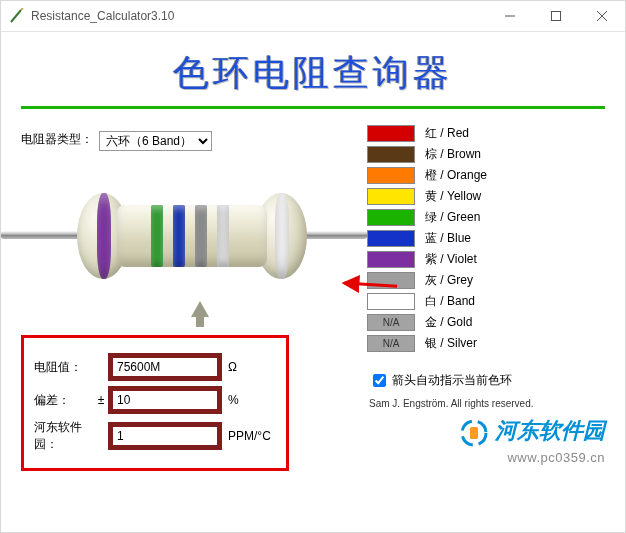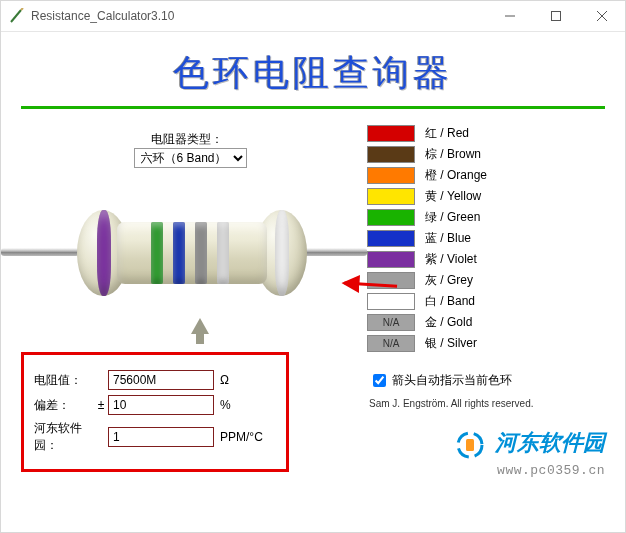--- a/index.html
+++ b/index.html
@@ -11,21 +11,21 @@
   .title{flex:1;font-size:12px;color:#555;}
   .winbtn{width:46px;height:30px;display:flex;align-items:center;justify-content:center;color:#555;}
   
   .client{position:absolute;left:0;right:0;top:30px;bottom:0;overflow-y:scroll;overflow-x:hidden;}
   .inner{padding:14px 18px 10px 18px;position:relative;}
   .bigtitle{font-family:"STKaiti","KaiTi","楷体","Microsoft YaHei",serif;font-size:36px;text-align:center;letter-spacing:4px;color:#1d4ed8;text-shadow:1px 1px 0 #bbb, -1px 0 #888;margin:4px 0 8px;}
   .hr{height:3px;background:#19b300;margin:0 2px 14px 2px;}
   .cols{display:flex;}
   .left{flex:0 0 340px;position:relative;}
   .right{flex:1;padding-left:8px;}
-  .row-type{display:flex;align-items:center;margin:8px 0 18px 2px;flex-direction:column;}
+  .row-type{display:flex;align-items:flex-start;margin:8px 0 18px 2px;}
   .lbl{font-size:12px;margin-right:6px;}
   .select{border:1px solid #999;font-size:12px;padding:1px 2px;background:#fff;}
   
   .reswrap{position:relative;height:130px;}
   .wire{position:absolute;top:62px;height:8px;background:linear-gradient(#fff,#b8b8b8 40%,#888 55%,#bbb);border-radius:3px;}
   .wire.l{left:-18px;width:78px;}
   .wire.r{right:-8px;width:78px;}
   .body3d{position:absolute;left:58px;top:24px;width:230px;height:86px;}
   .cap{position:absolute;top:0;width:52px;height:86px;border-radius:26px/43px;background:radial-gradient(ellipse at 35% 28%,#fafaf2 0%,#e8e6d2 35%,#cfccb0 72%,#b6b393 100%);box-shadow:inset -2px -6px 10px rgba(0,0,0,.18);}
   .cap.l{left:0;}
@@ -34,34 +34,34 @@
   .band{position:absolute;top:12px;bottom:12px;width:12px;border-radius:2px;box-shadow:inset 0 4px 6px rgba(255,255,255,.4),inset 0 -4px 6px rgba(0,0,0,.25);}
   .bandcap{position:absolute;top:0;height:86px;width:14px;border-radius:6px/30px;box-shadow:inset 0 6px 8px rgba(255,255,255,.35),inset 0 -6px 8px rgba(0,0,0,.3);}
   .arrowup{width:0;height:0;border-left:9px solid transparent;border-right:9px solid transparent;border-bottom:16px solid #9b9b88;margin:6px auto 0;position:relative;}
   .arrowup::after{content:"";position:absolute;left:-4px;top:16px;width:8px;height:10px;background:#9b9b88;}
   .arrowbox{position:absolute;left:172px;top:126px;}
   
   .readout{border:3px solid #e50000;padding:10px 14px 10px 10px;margin:36px 0 0 2px;width:268px;box-sizing:border-box;}
   .rrow{display:flex;align-items:center;margin:5px 0;font-size:12px;}
   .rlbl{width:60px;text-align:left;}
   .pm{width:14px;text-align:center;}
-  .txt{border:1px solid #7f1d1d;padding:1px 4px;font-size:12px;width:96px;height:16px;box-sizing:content-box;}
+  .txt{border:5px solid #7f1d1d;padding:1px 4px;font-size:12px;width:96px;height:16px;box-sizing:content-box;}
   .unit{margin-left:6px;}
   
   .legend{margin-top:0;}
   .lrow{display:flex;align-items:center;height:20px;margin-bottom:1px;}
   .swatch{width:48px;height:17px;border:1px solid #888;box-sizing:border-box;}
   .swatch.na{background:#a3a3a3;font-size:10px;color:#333;display:flex;align-items:center;justify-content:center;}
   .lname{margin-left:10px;font-size:12px;}
   .redptr{position:absolute;left:342px;top:232px;transform:rotate(-30deg);}
   .chkrow{margin:18px 0 8px 2px;display:flex;align-items:center;}
   .chkrow input{margin-right:6px;}
   .credit{font-size:10px;color:#333;margin:8px 0 0 2px;}
   
-  .wm{position:absolute;right:20px;bottom:4px;text-align:right;font-family:Liberation Mono, monospace;pointer-events:none;}
+  .wm{position:absolute;right:20px;bottom:16px;text-align:right;font-family:Liberation Sans, sans-serif;pointer-events:none;}
   .wm .a{color:#0090d8;font-size:22px;font-weight:bold;font-style:italic;text-shadow:1px 1px #fff;}
   .wm .b{color:#8a8a8a;font-size:13px;letter-spacing:0.5px;}
   .wm .logo{display:inline-block;vertical-align:middle;margin-right:4px;}
   
   .client::-webkit-scrollbar{width:17px;background:#f0f0f0;}
   .client::-webkit-scrollbar-thumb{background:#cdcdcd;border:1px solid #bdbdbd;}
 </style>
 </head>
 <body>
 

